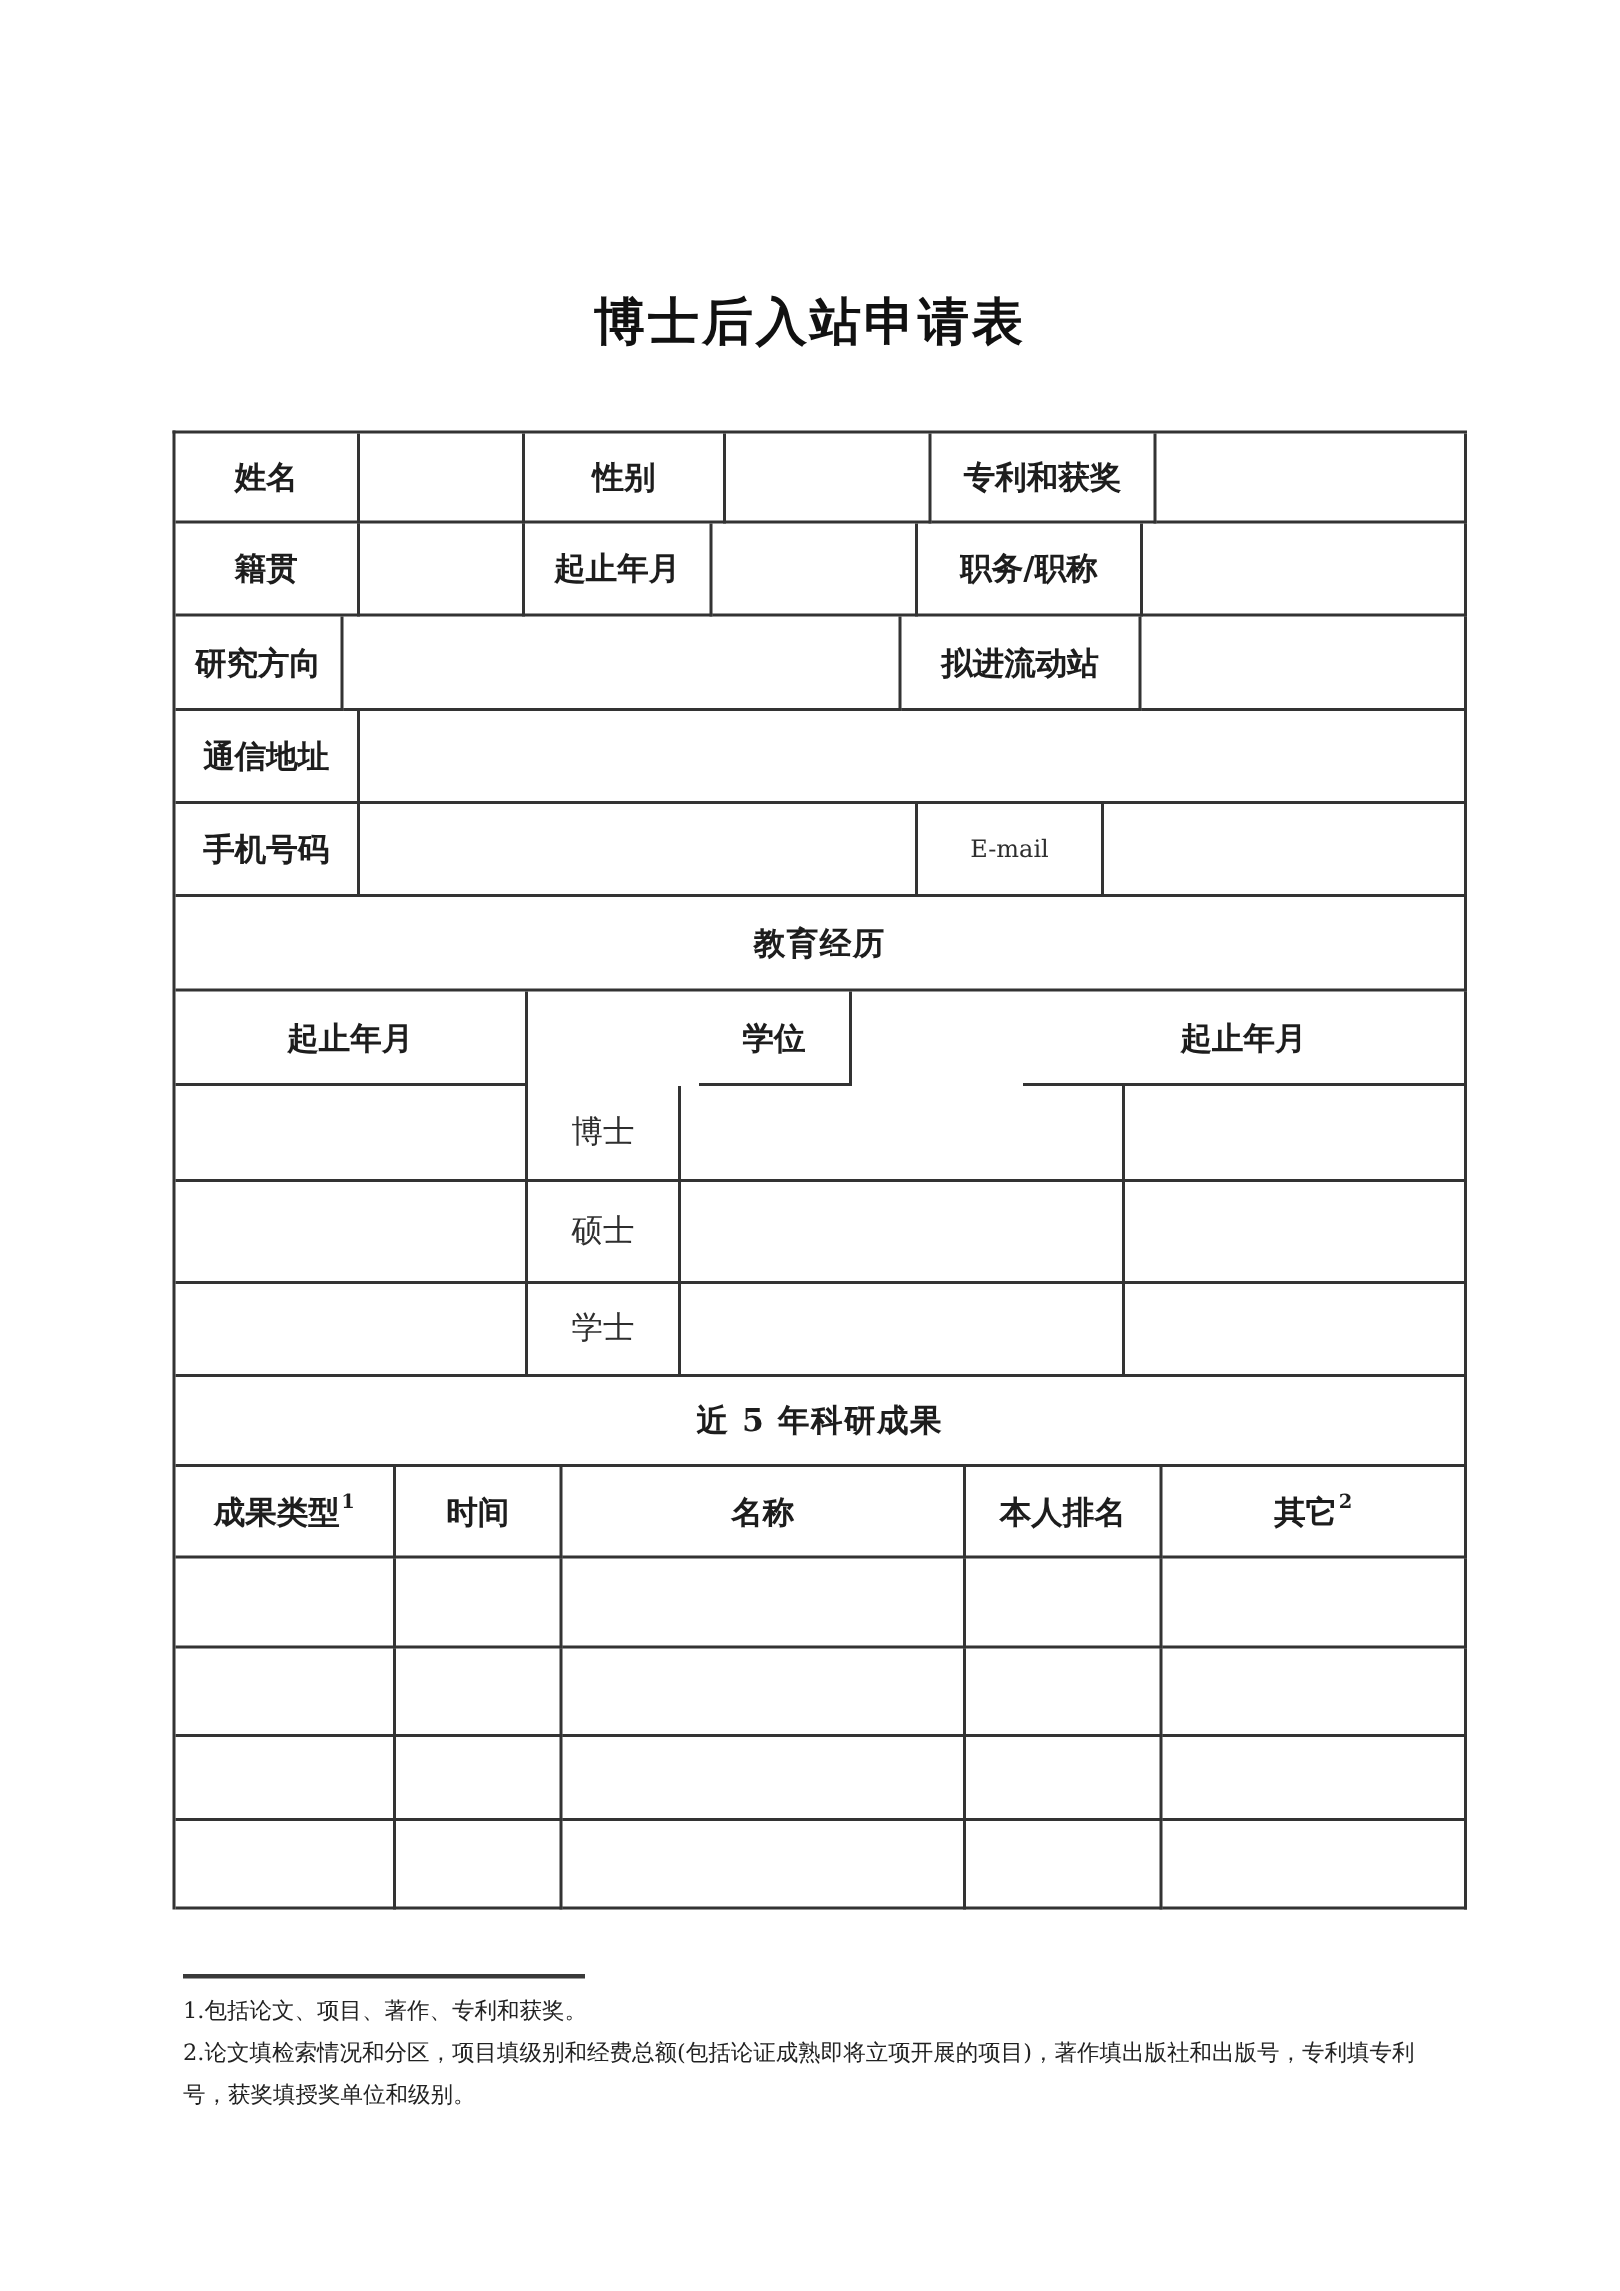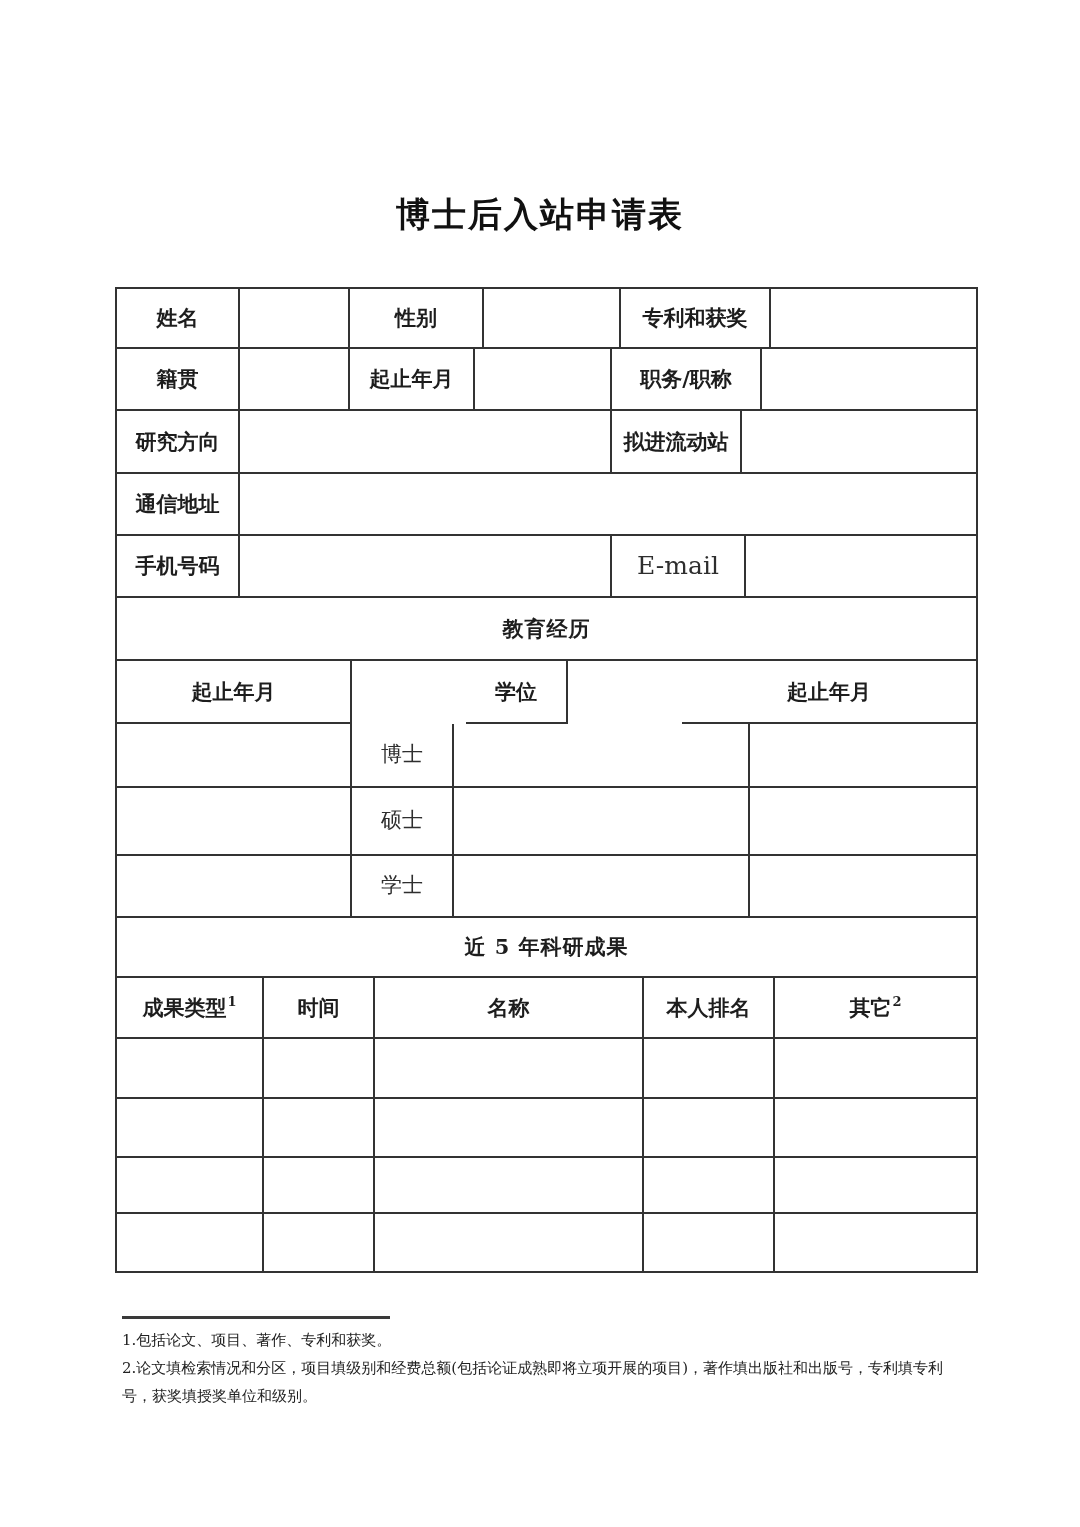--- a/index.html
+++ b/index.html
@@ -89,35 +89,35 @@
   <div class="row" style="height:62px">
     <div class="cell lbl" style="width:123px">籍贯</div>
     <div class="cell" style="width:110px"></div>
     <div class="cell lbl" style="width:125px">起止年月</div>
     <div class="cell" style="width:137px"></div>
     <div class="cell lbl" style="width:150px">职务/职称</div>
     <div class="cell flex1"></div>
   </div>
 
   <div class="row" style="height:63px">
-    <div class="cell lbl" style="width:123px">研究方向</div>
+    <div class="cell lbl" style="width:112px">研究方向</div>
     <div class="cell" style="width:372px"></div>
-    <div class="cell lbl" style="width:130px">拟进流动站</div>
+    <div class="cell lbl" style="width:160px">拟进流动站</div>
     <div class="cell flex1"></div>
   </div>
 
   <div class="row" style="height:62px">
     <div class="cell lbl" style="width:123px">通信地址</div>
     <div class="cell flex1"></div>
   </div>
 
   <div class="row" style="height:62px">
     <div class="cell lbl" style="width:123px">手机号码</div>
     <div class="cell" style="width:372px"></div>
-    <div class="cell reg" style="width:134px;font-size:25px">E-mail</div>
+    <div class="cell reg" style="width:124px;font-size:16px">E-mail</div>
     <div class="cell flex1"></div>
   </div>
 
   <div class="row" style="height:63px">
     <div class="cell flex1 sec-head">教育经历</div>
   </div>
 
   <div class="row" style="height:63px">
     <div class="cell lbl" style="width:235px">起止年月</div>
     <div class="cell lbl" style="width:102px">学位</div>

